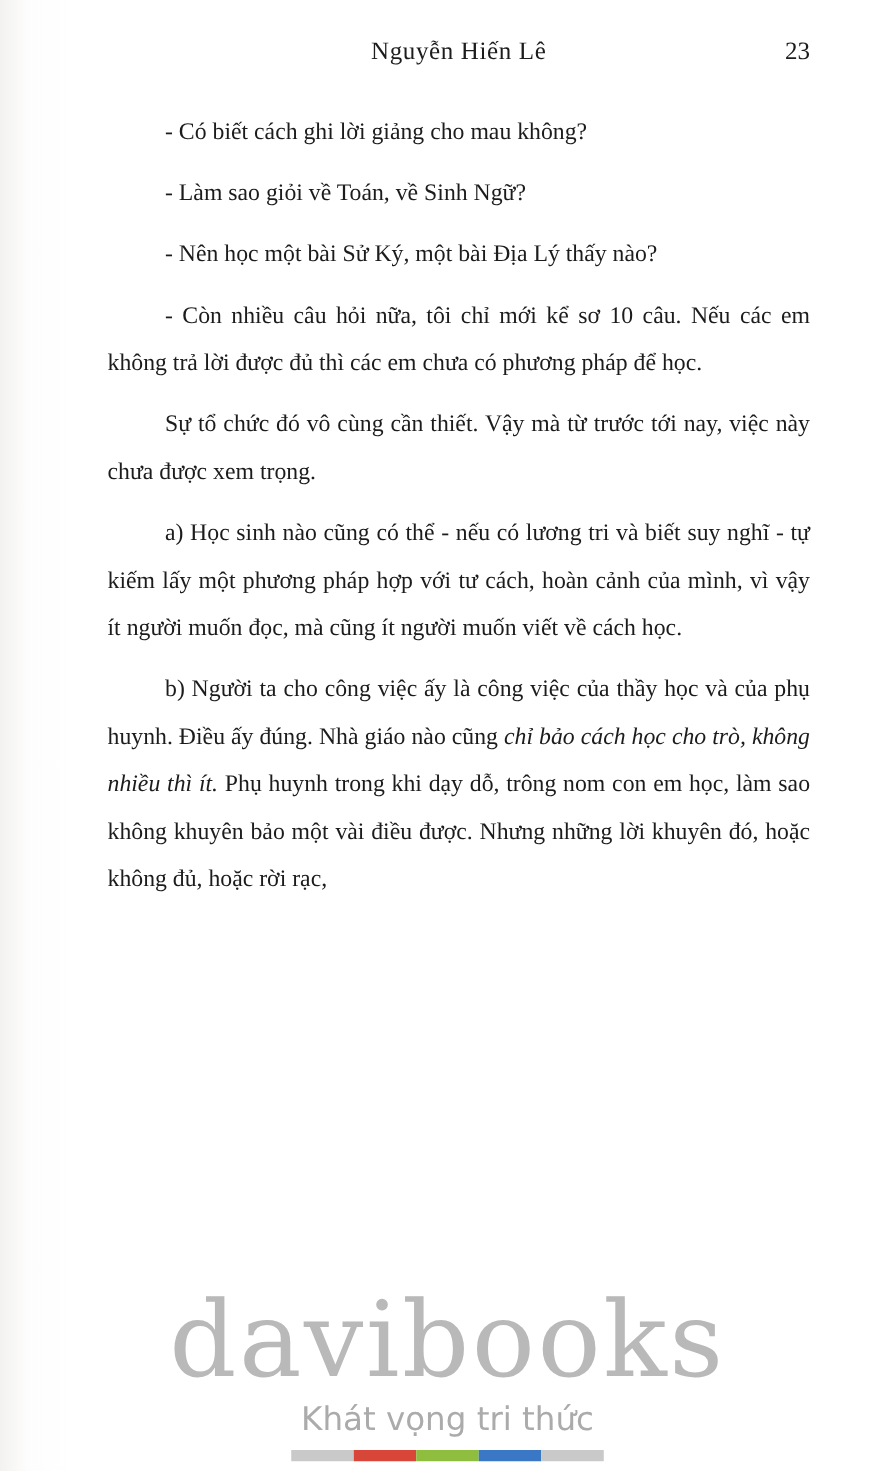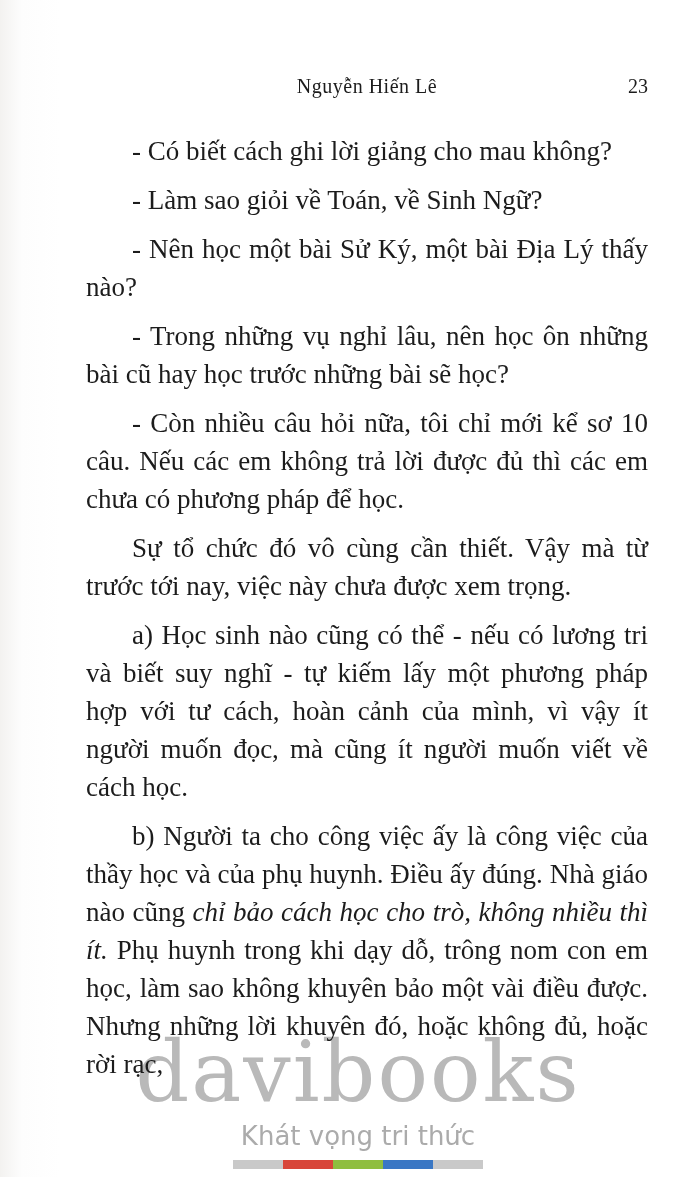--- a/index.html
+++ b/index.html
@@ -32,25 +32,24 @@
   .running-title{
     flex:1;
     text-align:center;
     letter-spacing:0.5px;
     padding-left:60px;
   }
   .page-number{
     width:60px;
     text-align:right;
     font-size:20px;
-    margin-top:45px;
   }
   p.para{
     margin:0 0 11px 0;
-    font-size:27px;
+    font-size:19px;
     line-height:38px;
     text-align:justify;
     text-indent:46px;
   }
   .section-heading{
     font-family:"Liberation Sans", sans-serif;
     font-weight:bold;
     font-size:22.5px;
     margin:16px 0 20px 0;
     letter-spacing:0.2px;
@@ -105,21 +104,20 @@
   <div class="content">
 
     <div class="running-head">
       <span class="running-title">Nguyễn Hiến Lê</span>
       <span class="page-number">23</span>
     </div>
 
     <p class="para">- Có biết cách ghi lời giảng cho mau không?</p>
     <p class="para">- Làm sao giỏi về Toán, về Sinh Ngữ?</p>
     <p class="para">- Nên học một bài Sử Ký, một bài Địa Lý thấy nào?</p>
-    <p class="para">- Trong những vụ nghỉ lâu, nên học ôn những bài cũ hay học trước những bài sẽ học?</p>
     <p class="para">- Còn nhiều câu hỏi nữa, tôi chỉ mới kể sơ 10 câu. Nếu các em không trả lời được đủ thì các em chưa có phương pháp để học.</p>
 
 
     <p class="para">Sự tổ chức đó vô cùng cần thiết. Vậy mà từ trước tới nay, việc này chưa được xem trọng.</p>
     <p class="para">a) Học sinh nào cũng có thể - nếu có lương tri và biết suy nghĩ - tự kiếm lấy một phương pháp hợp với tư cách, hoàn cảnh của mình, vì vậy ít người muốn đọc, mà cũng ít người muốn viết về cách học.</p>
 
     <p class="para"><span>b) Người ta cho công việc ấy là công việc của thầy học và của phụ huynh. Điều ấy đúng. Nhà giáo nào cũng </span><span class="italic">chỉ bảo cách học cho trò, không nhiều thì ít.</span><span> Phụ huynh trong khi dạy dỗ, trông nom con em học, làm sao không khuyên bảo một vài điều được. Nhưng những lời khuyên đó, hoặc không đủ, hoặc rời rạc,</span></p>
 
   </div>
 

